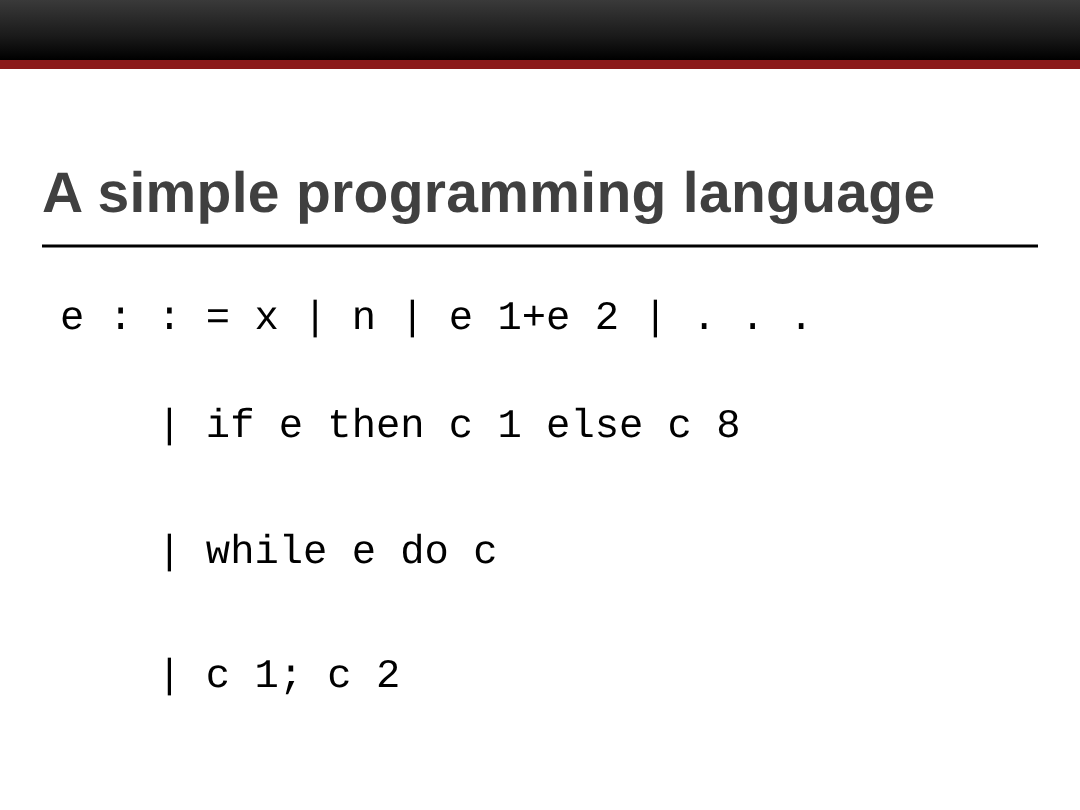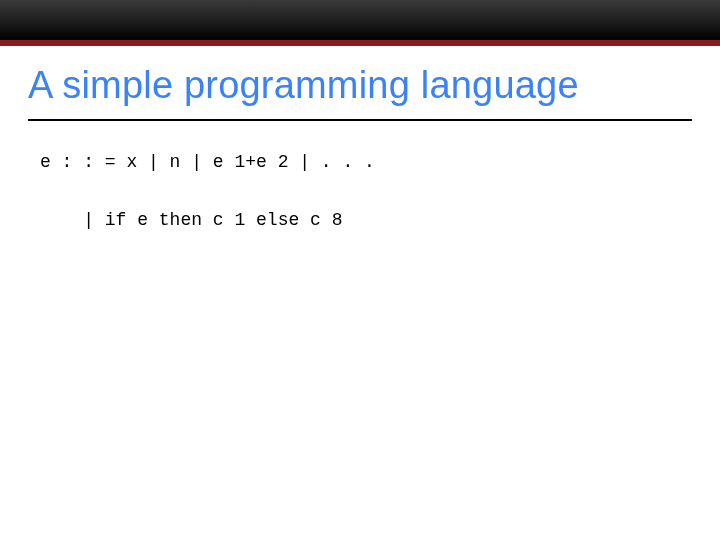--- a/index.html
+++ b/index.html
@@ -22,36 +22,37 @@
     height: 40px;
     background: linear-gradient(to bottom, #3a3a3a 0%, #1a1a1a 60%, #000000 100%);
   }
   .red-rule {
     width: 100%;
     height: 6px;
     background: #8b1a1a;
   }
   .title {
     font-size: 38px;
-    color: #3b82f6;
+    color: #404040;
     padding: 18px 28px 8px 28px;
-    font-weight: 400;
+    font-weight: 700;
     letter-spacing: 0.2px;
+    margin-top: 44px;
   }
   .underline {
     margin: 4px 28px 0 28px;
     height: 2px;
     background: #000;
   }
   .body {
     padding: 28px 40px 0 40px;
   }
   .code {
     font-family: "Courier New", Courier, monospace;
-    font-size: 18px;
+    font-size: 27px;
     line-height: 1.55;
     color: #000;
     white-space: pre;
     margin: 0 0 30px 0;
   }
   .code-line {
     display: block;
   }
 </style>
 </head>
@@ -64,16 +65,17 @@
 
   <div class="title">A simple programming language</div>
   <div class="underline"></div>
 
   <div class="body">
 
     <pre class="code"><span class="code-line">e : : = x | n | e 1+e 2 | . . .</span></pre>
 
     <pre class="code">
 <span class="code-line">    | if e then c 1 else c 8</span>
-</pre>
+<span class="code-line">    | while e do c</span>
+<span class="code-line">    | c 1; c 2</span></pre>
 
   </div>
 </div>
 
 </body></html>

